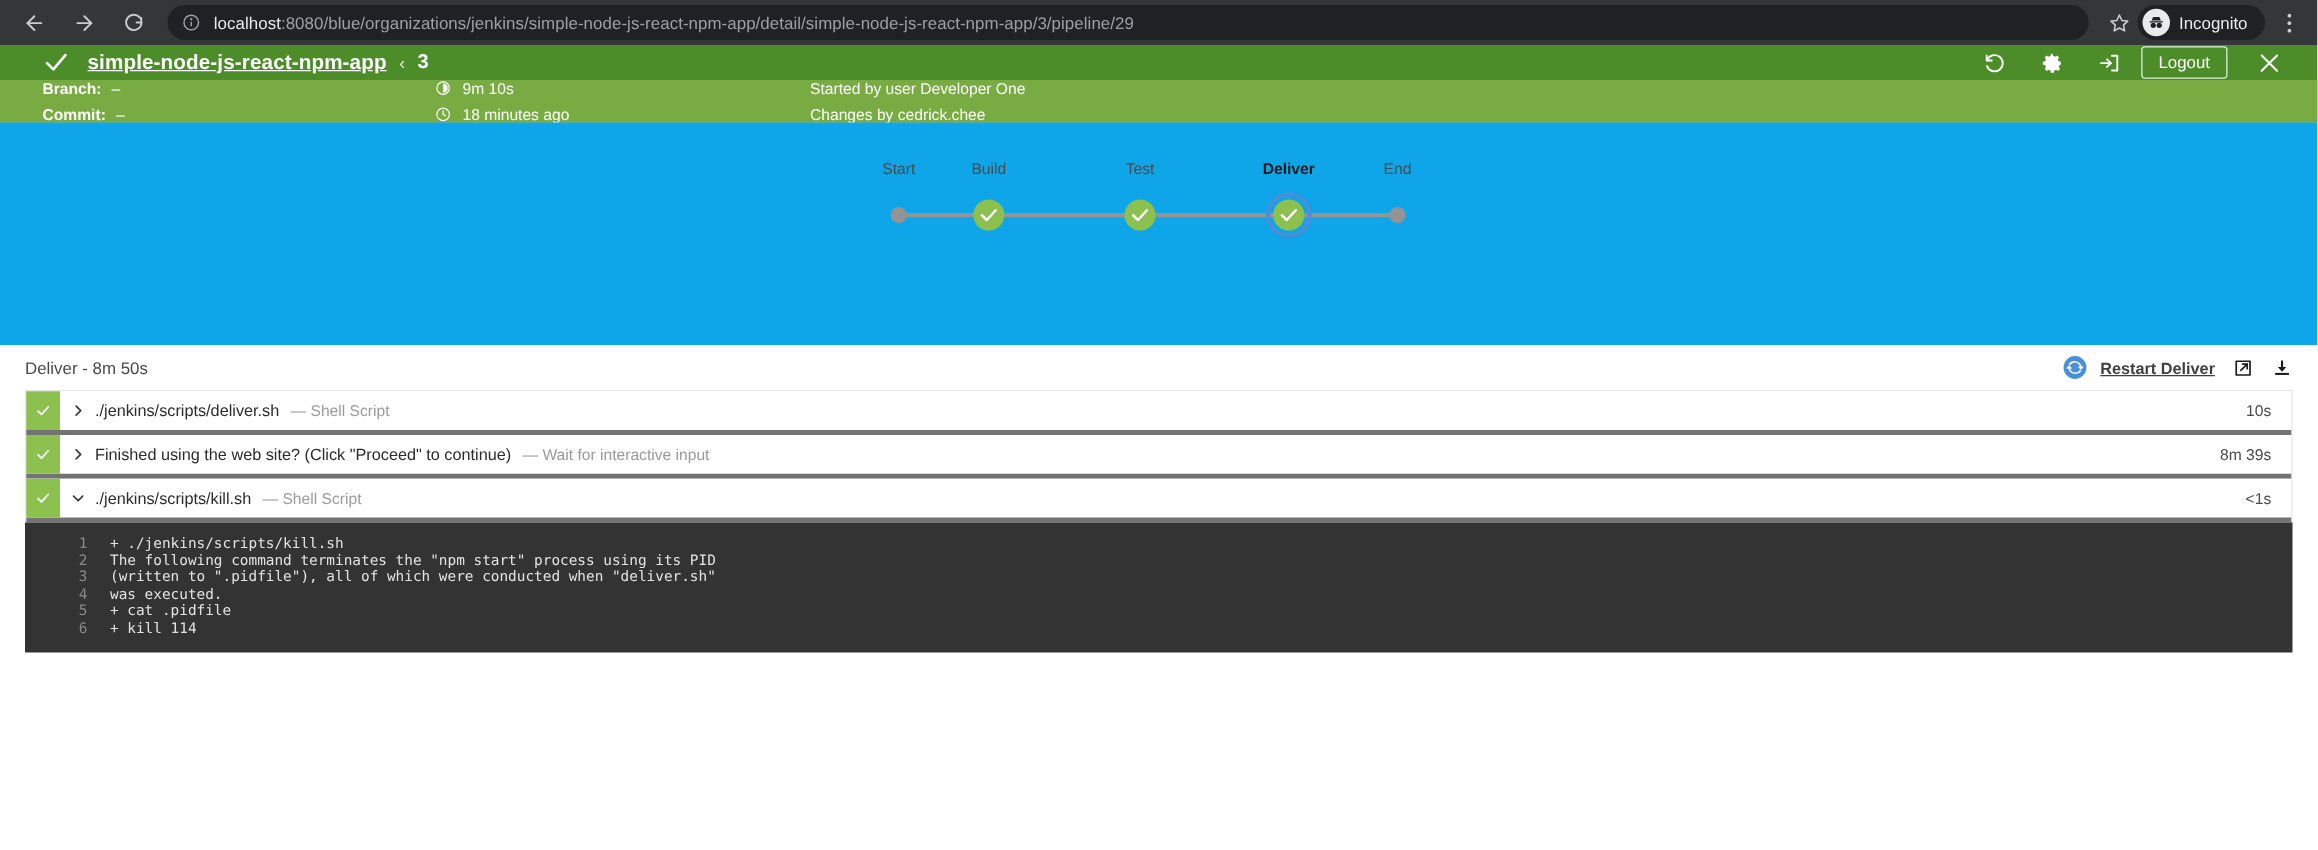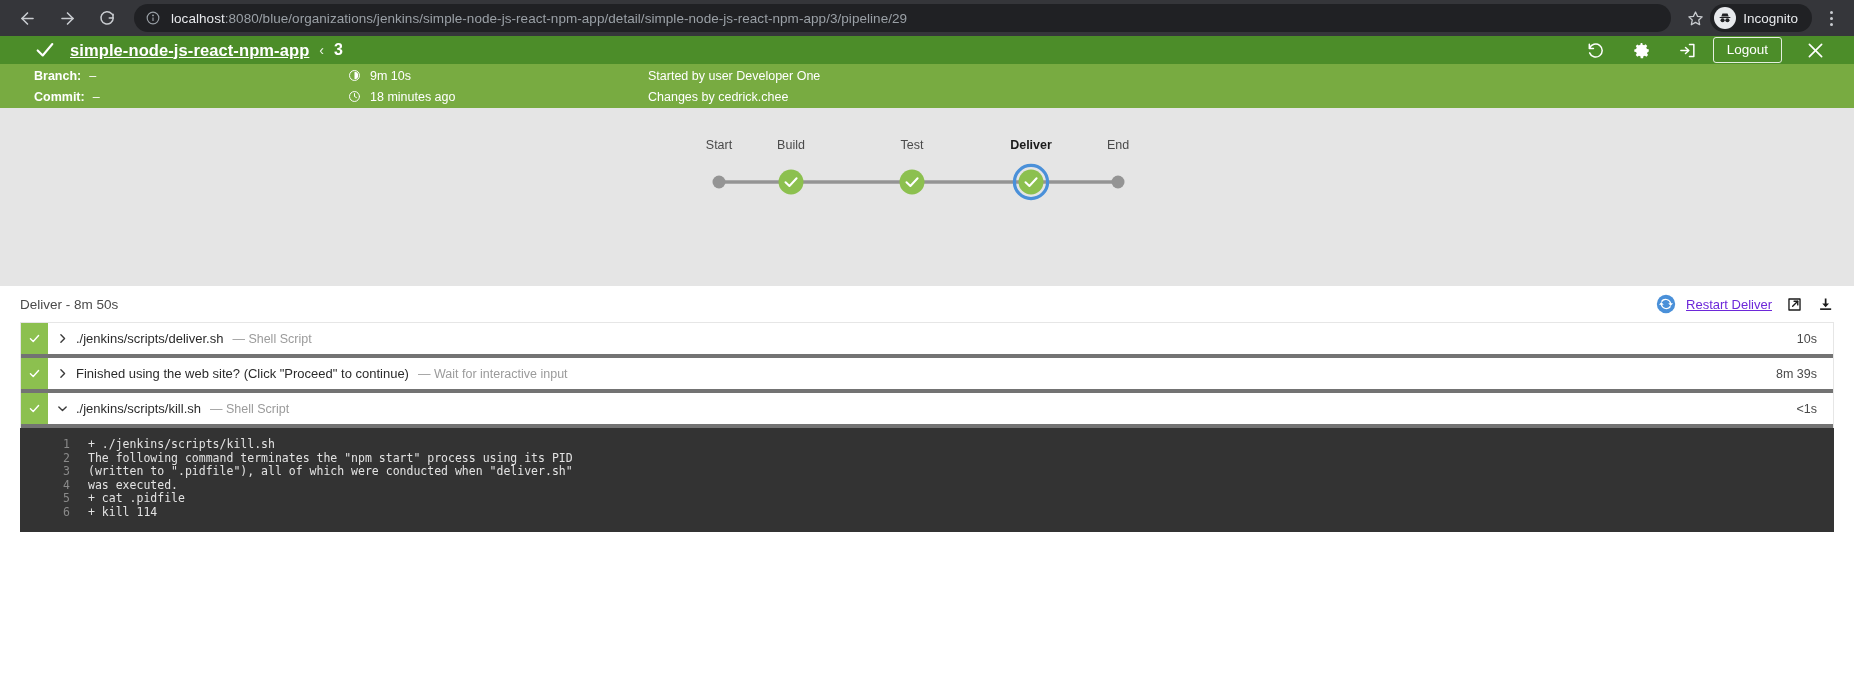--- a/index.html
+++ b/index.html
@@ -76,52 +76,52 @@
     width: 46px; height: 44px; display: flex; align-items: center;
     justify-content: center; color: #fff;
   }
   .jk-logout {
     border: 1px solid rgba(255,255,255,.85); border-radius: 3px;
     font-size: 13.5px; color: #fff; padding: 5px 13px; margin: 0 10px 0 2px;
     line-height: 1;
   }
 
   .jk-meta {
-    background: #78ab41; height: 44px; display: flex; align-items: stretch;
+    background: #78ab41; height: 34px; display: flex; align-items: stretch;
     font-size: 12.5px;
   }
   .meta-col { display: flex; flex-direction: column; justify-content: center; gap: 7px; }
   .meta-col.c1 { width: 348px; padding-left: 34px; }
   .meta-col.c2 { width: 300px; }
   .meta-col.c3 { flex: 1 1 auto; }
   .meta-row { display: flex; align-items: center; gap: 8px; height: 14px; }
   .meta-label { font-weight: 700; color: #fff; }
   .meta-val { color: #fff; font-weight: 400; }
   .meta-dash { color: #fff; }
   .meta-ico { display: flex; align-items: center; width: 14px; color: #fff; }
 
   
-  .graph-area { height: 178px; position: relative; background:#e5e5e5; }
+  .graph-area { height: 178px; position: relative; background:#0ea5e9; }
   .graph { position: absolute; left: 706px; top: 30px; }
   .stage-label {
     position: absolute; font-size: 12.5px; color: #4a4a4a;
     transform: translateX(-50%); white-space: nowrap;
   }
   .stage-label.sel { color: #1b1b1b; font-weight: 700; }
 
   
   .log-wrap { padding: 0 20px; }
   .log-head {
     height: 36px; display: flex; align-items: center; justify-content: space-between;
   }
   .log-head-title { font-size: 13.5px; color: #4a4a4a; font-weight: 400; }
   .log-head-right { display: flex; align-items: center; gap: 14px; }
   .restart-ico { display: flex; align-items: center; }
   .restart-link {
-    font-size: 13px; color: #6d28d9; text-decoration: underline; margin-left: -4px;
+    font-size: 13px; color: #404040; text-decoration: underline; margin-left: -4px; font-weight: bold;
   }
   .head-ico { display: flex; align-items: center; color: #1b1b1b; }
 
   .steps { border: 1px solid #e6e6e6; border-bottom: none; }
   .step-row {
     display: flex; align-items: stretch; height: 35px;
     border-bottom: 4px solid #737373; background: #fff;
   }
   .step-status {
     width: 27px; flex: 0 0 27px; background: #8cc04f;

